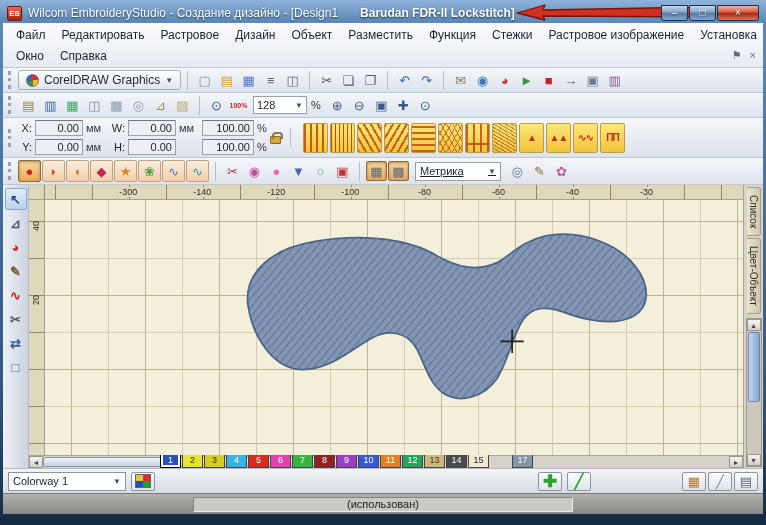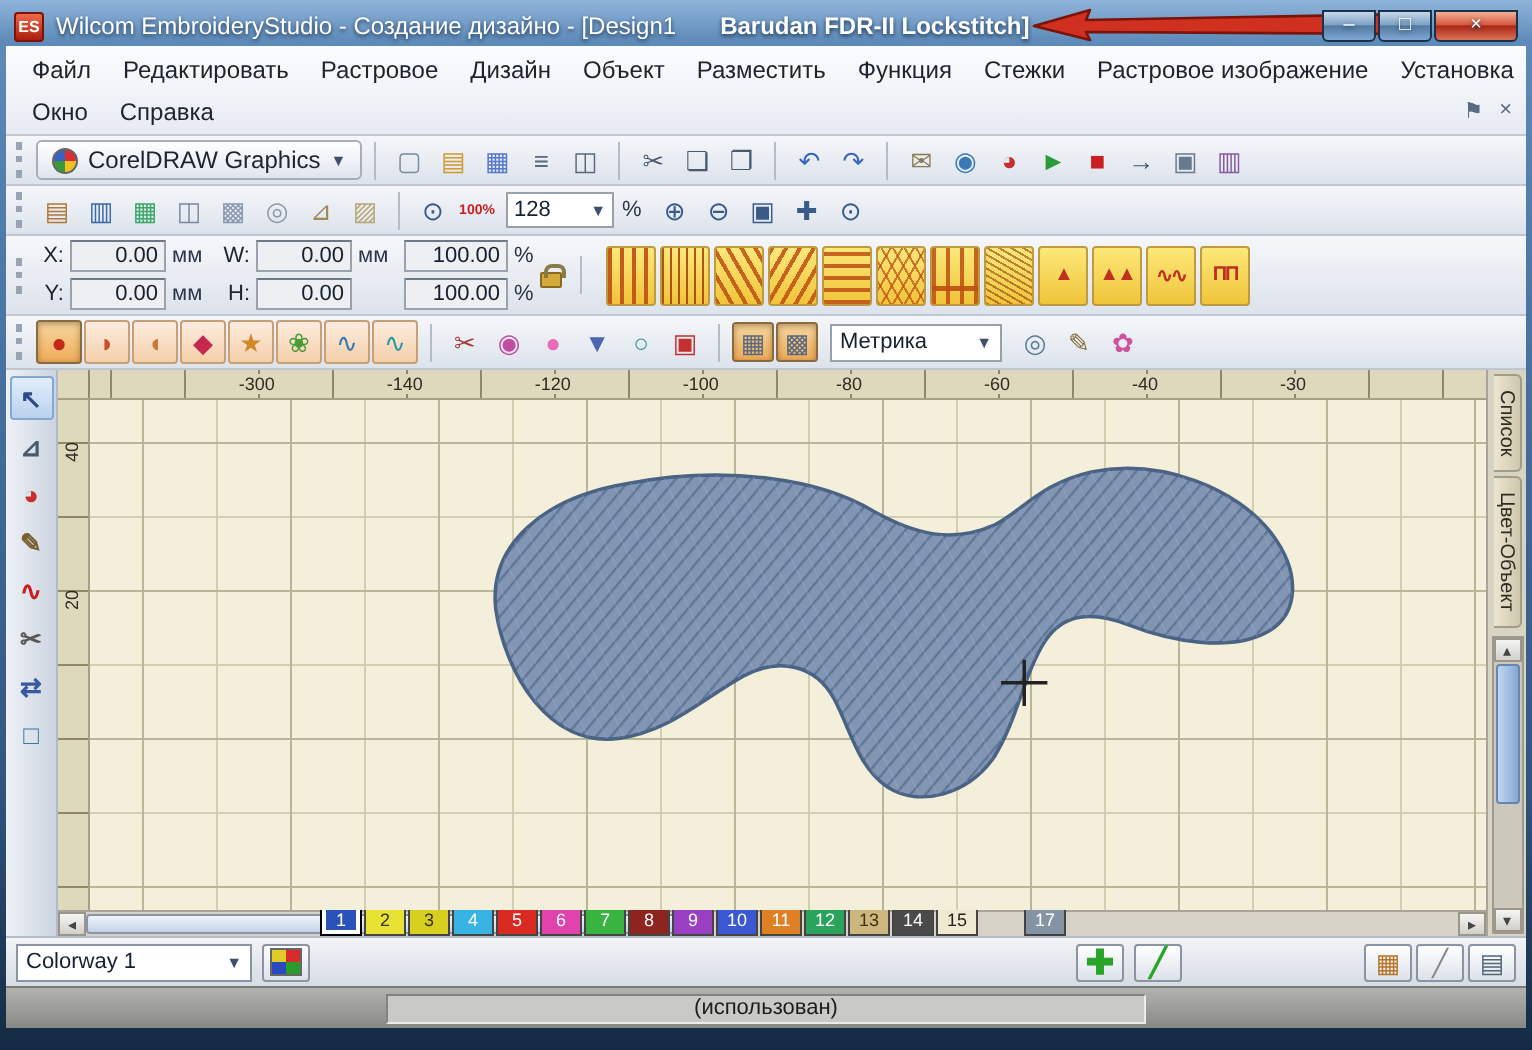--- a/index.html
+++ b/index.html
@@ -78,21 +78,21 @@
   .sp-e  { background-image:linear-gradient(transparent 68%,rgba(190,78,18,.9) 68% 76%,transparent 76%),repeating-linear-gradient(90deg,rgba(190,78,18,.85) 0 2px,transparent 2px 7px),linear-gradient(#fce87a,#f0c43a); }
   .sp-t  { background-image:repeating-linear-gradient(30deg,rgba(150,62,16,.6) 0 1px,transparent 1px 3px),linear-gradient(#fce87a,#f0c43a); }
 
   
   .ficon { width:23px; height:22px; border:1px solid #c8a078; border-radius:2px;
     background:linear-gradient(#fcece0,#f4cfa8); display:flex; align-items:center; justify-content:center;
     font-size:13px; cursor:default; }
   .pressed { background:linear-gradient(#f8d8a0,#eeab58); border-color:#8a6a40;
     box-shadow:inset 0 1px 3px rgba(90,50,10,.45); }
   .metrika { width:86px; height:19px; background:#fff; border:1px solid #98a0ac; font-size:11px;
-    display:flex; align-items:center; justify-content:space-between; padding:0 4px; margin:0 4px; color:#16202e; }
+    display:flex; align-items:center; justify-content:space-between; padding:0 4px; margin:0 4px; color:#16202e;text-decoration:underline; }
 
   
   .workarea { flex:1; display:flex; min-height:0; background:#e4e8ee; }
   .lefttools { width:26px; background:linear-gradient(90deg,#eef1f6,#ccd4e0); border-right:1px solid #b2bac8;
     display:flex; flex-direction:column; align-items:center; padding-top:3px; gap:2px; }
   .tool { width:22px; height:22px; display:flex; align-items:center; justify-content:center;
     font-size:13px; font-weight:bold; border:1px solid transparent; border-radius:2px; cursor:default; }
   .tool.sel { background:linear-gradient(#e2edfb,#b9d2ee); border-color:#84a8d0; }
 
   .canvas-zone { flex:1; display:flex; flex-direction:column; min-width:0; }

